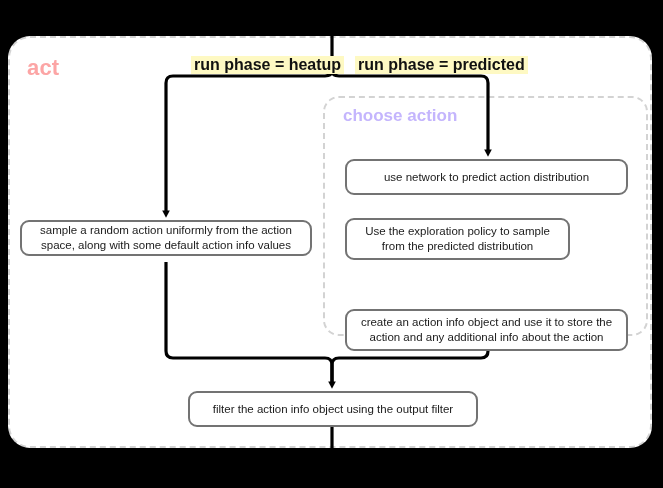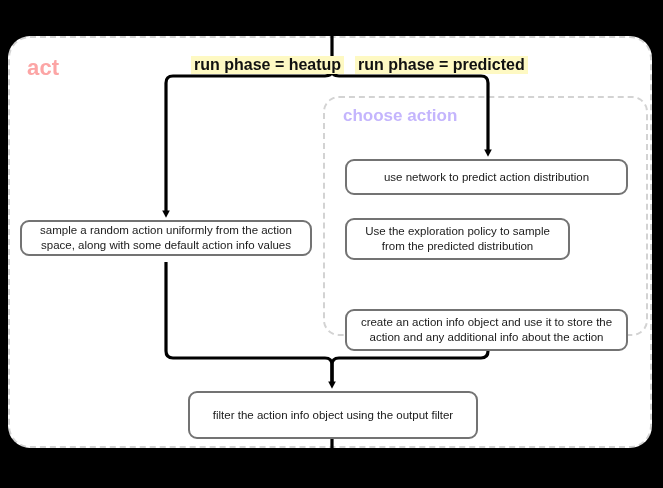--- a/index.html
+++ b/index.html
@@ -72,21 +72,21 @@
     text-align: center;
     font-size: 11.5px;
     color: #1a1a1a;
     line-height: 15px;
     padding: 3px 8px;
   }
   #gbox-sample   { left: 20px;  top: 220px; width: 292px; height: 36px; }
   #gbox-network  { left: 345px; top: 159px; width: 283px; height: 36px; }
   #gbox-policy   { left: 345px; top: 218px; width: 225px; height: 42px; }
   #gbox-create   { left: 345px; top: 272px; width: 283px; height: 42px; margin-top: 37px; }
-  #gbox-filter   { left: 188px; top: 391px; width: 290px; height: 48px; }
+  #gbox-filter   { left: 188px; top: 391px; width: 290px; height: 36px; }
 
   
   #connectors {
     position: absolute;
     left: 0;
     top: 0;
     width: 663px;
     height: 488px;
     pointer-events: none;
   }

